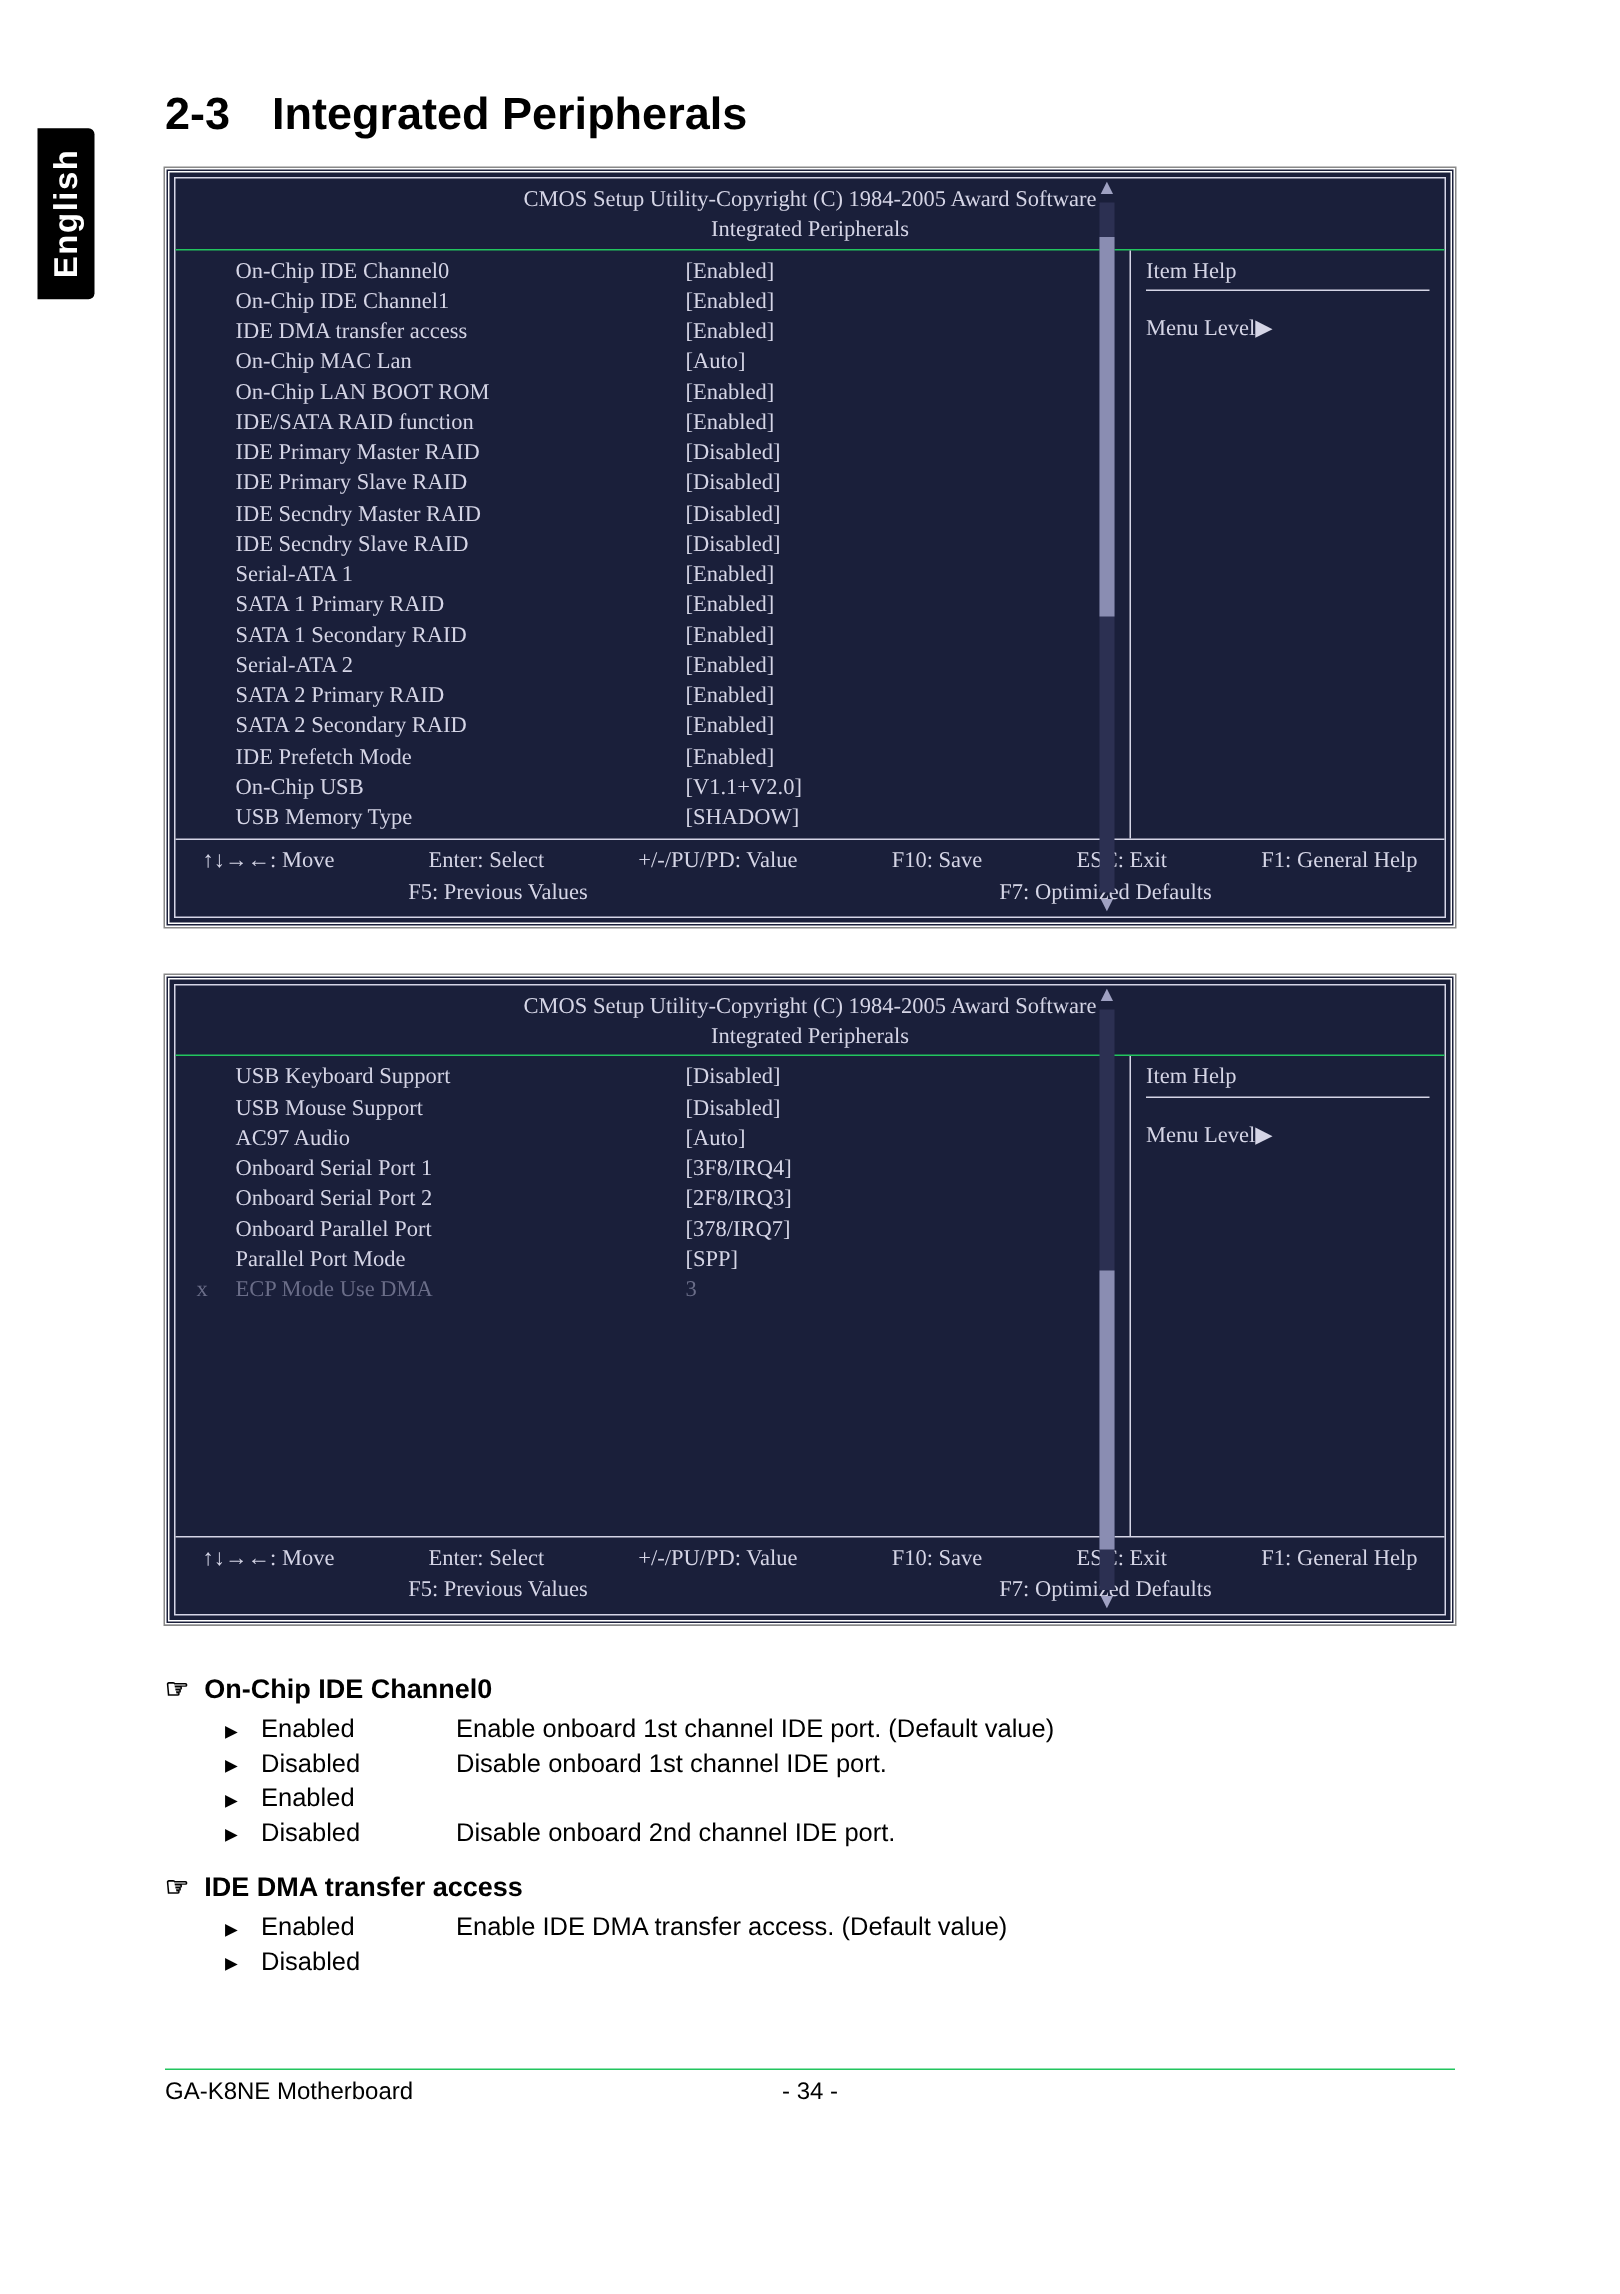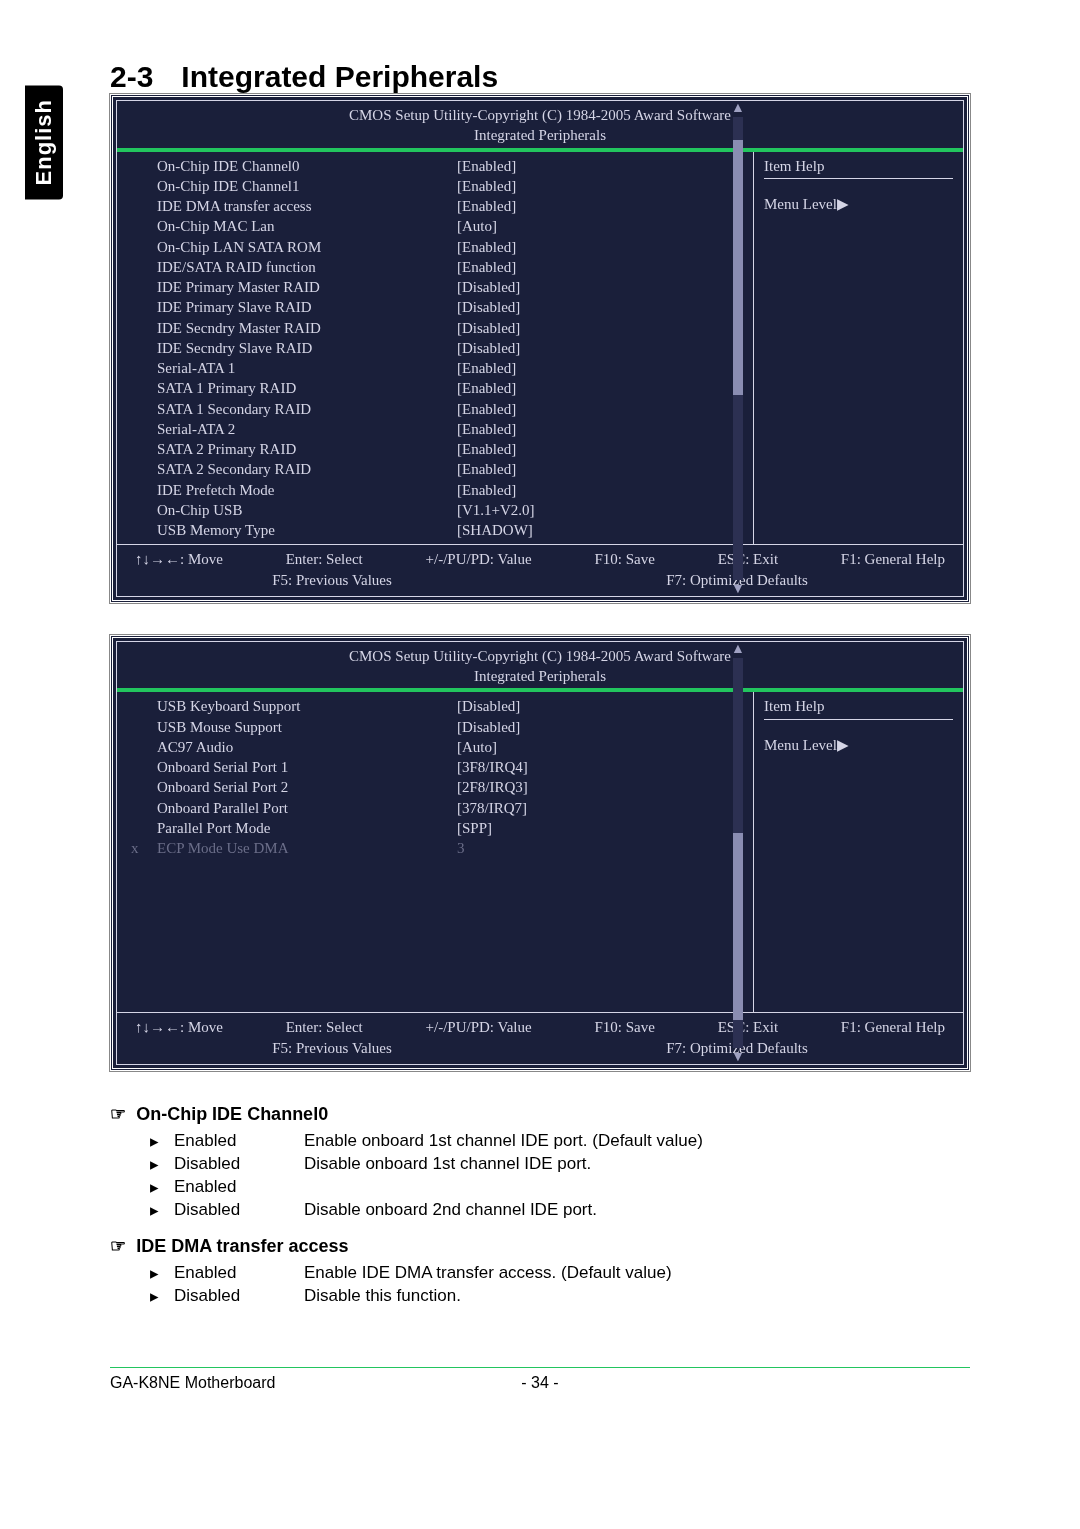--- a/index.html
+++ b/index.html
@@ -25,20 +25,21 @@
     font-size: 22px;
     writing-mode: vertical-rl;
     transform: rotate(180deg);
     padding: 14px 6px;
     border-radius: 4px 0 0 4px;
     letter-spacing: 1px;
   }
   h1.section-title {
     font-size: 30px;
     font-weight: bold;
+    margin-bottom: 18px;
   }
   h1.section-title .num { margin-right: 28px; }
 
   .bios-box {
     border: 3px double #fff;
     outline: 1px solid #888;
     background: #1a1f3a;
     color: #d5d5e6;
     font-family: "Times New Roman", serif;
     font-size: 15px;
@@ -46,21 +47,21 @@
     margin-bottom: 32px;
     position: relative;
   }
   .bios-box .box-border {
     border: 1px solid #d5d5e6;
     margin: 3px;
   }
   .bios-header {
     text-align: center;
     padding: 4px 0 2px 0;
-    border-bottom: 4px solid #22c55e;
+    border-bottom: 1px solid #22c55e;
   }
   .bios-body {
     display: flex;
     min-height: 200px;
   }
   .bios-main {
     flex: 1;
     padding: 4px 8px 4px 40px;
     position: relative;
   }
@@ -180,21 +181,21 @@
             </div>
             <div class="bios-row">
               <span class="lbl">IDE DMA transfer access</span>
               <span class="val">[Enabled]</span>
             </div>
             <div class="bios-row">
               <span class="lbl">On-Chip MAC Lan</span>
               <span class="val">[Auto]</span>
             </div>
             <div class="bios-row">
-              <span class="lbl">On-Chip LAN SATA ROM</span>
+              <span class="lbl">On-Chip LAN BOOT ROM</span>
               <span class="val">[Enabled]</span>
             </div>
             <div class="bios-row">
               <span class="lbl">IDE/SATA RAID function</span>
               <span class="val">[Enabled]</span>
             </div>
             <div class="bios-row">
               <span class="lbl">IDE Primary Master RAID</span>
               <span class="val">[Disabled]</span>
             </div>
@@ -370,21 +371,20 @@
       </div>
       <div class="desc-heading"><span class="hand">☞</span><span>IDE DMA transfer access</span></div>
       <div class="opt-row">
         <span class="tri">▸</span>
         <span class="name">Enabled</span>
         <span class="text">Enable IDE DMA transfer access. (Default value)</span>
       </div>
       <div class="opt-row">
         <span class="tri">▸</span>
         <span class="name">Disabled</span>
-        <span class="text">Disable this function.</span>
       </div>
     </div>
 
   <div class="page-footer">
     <div class="left">GA-K8NE Motherboard</div>
     <div class="center">- 34 -</div>
     <div class="right"></div>
   </div>
 
 </div>

